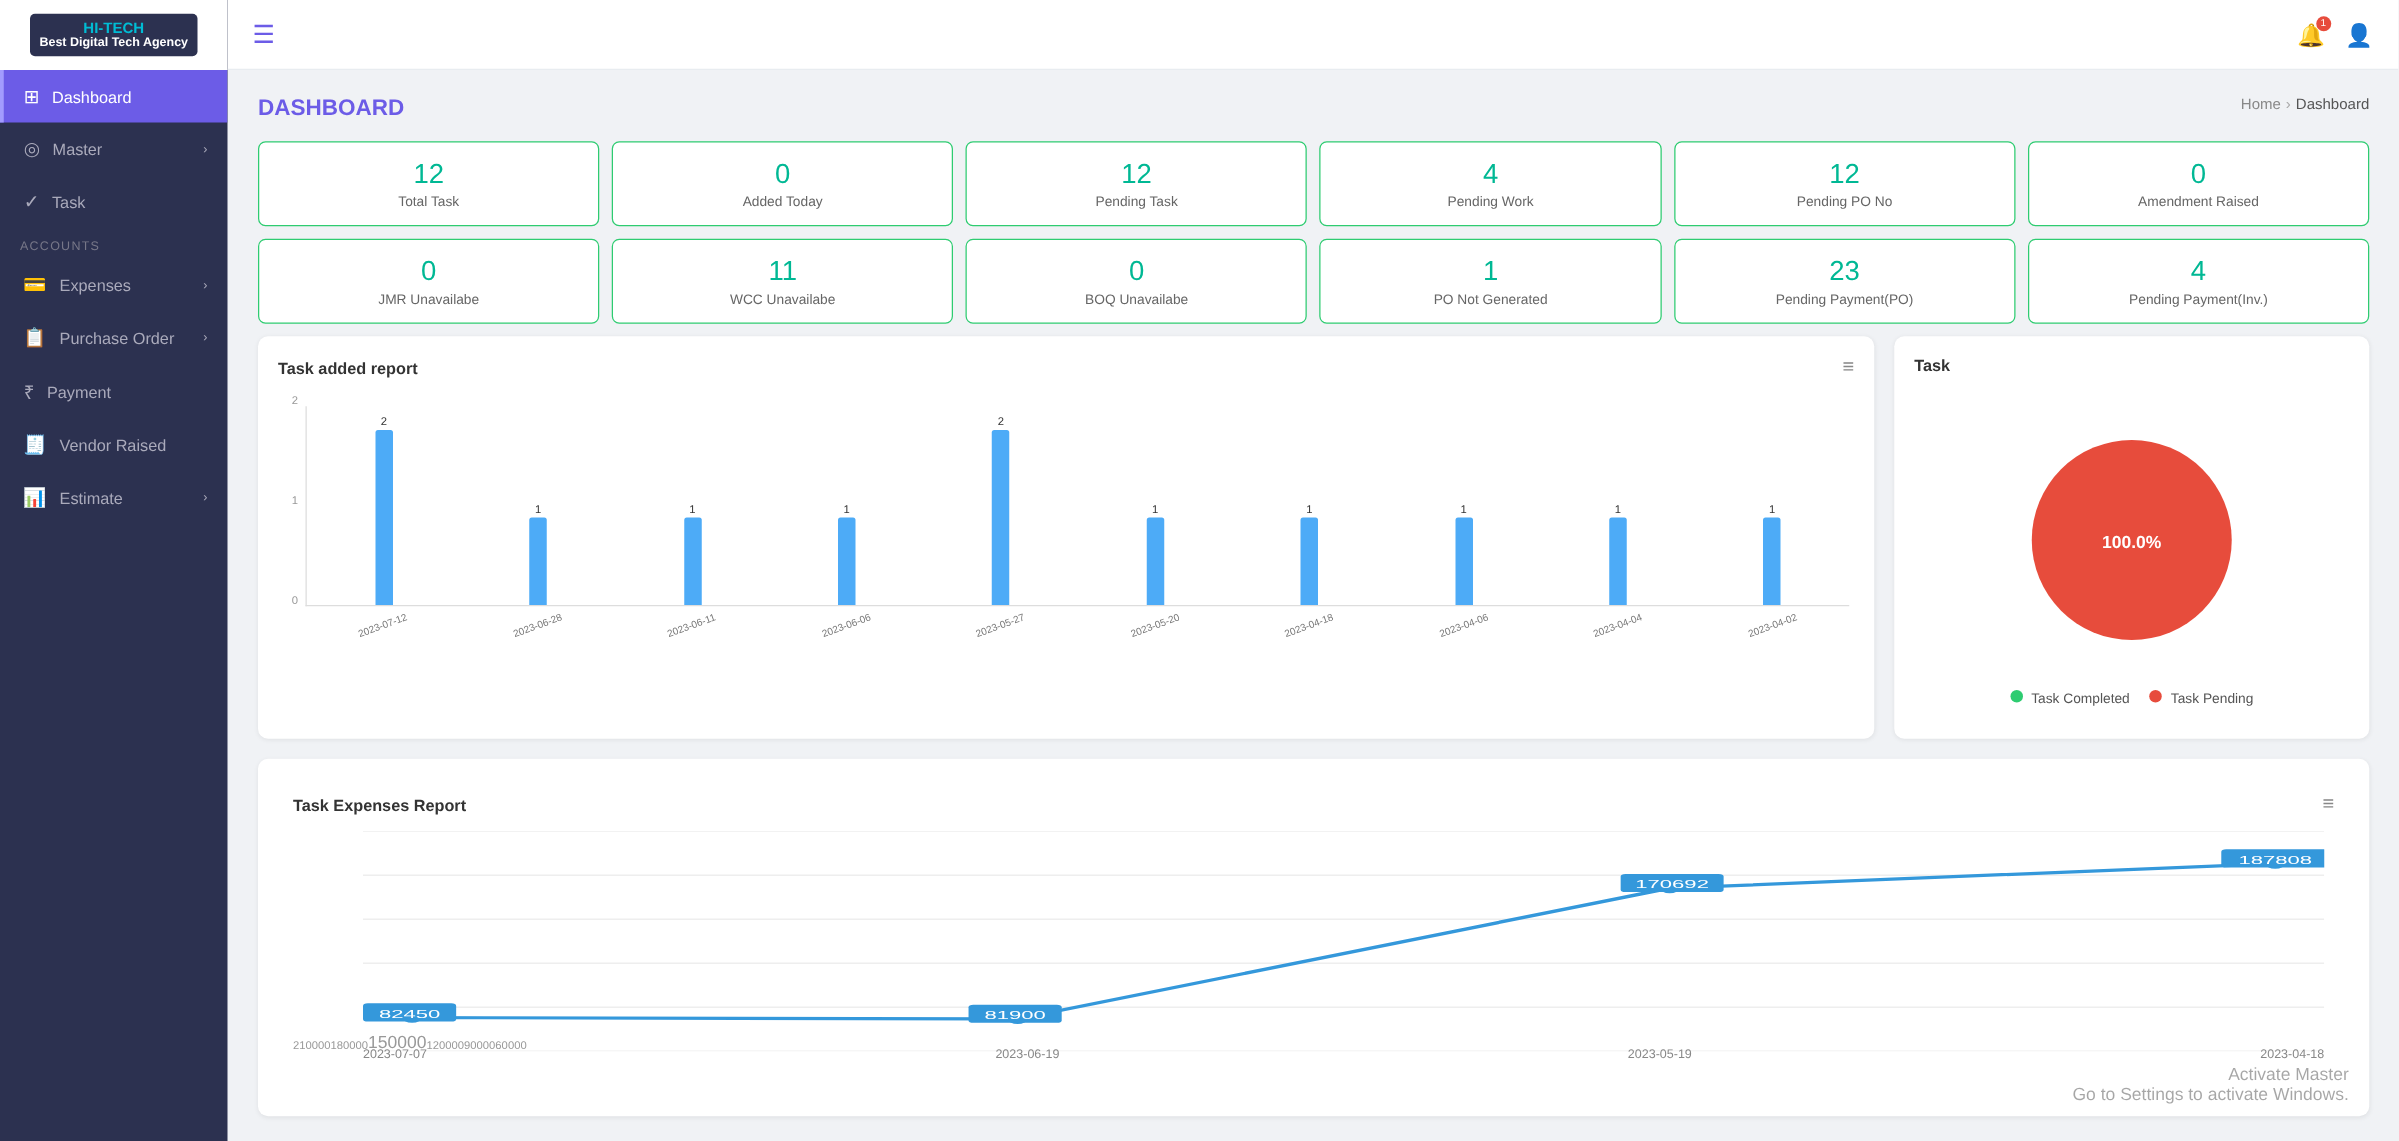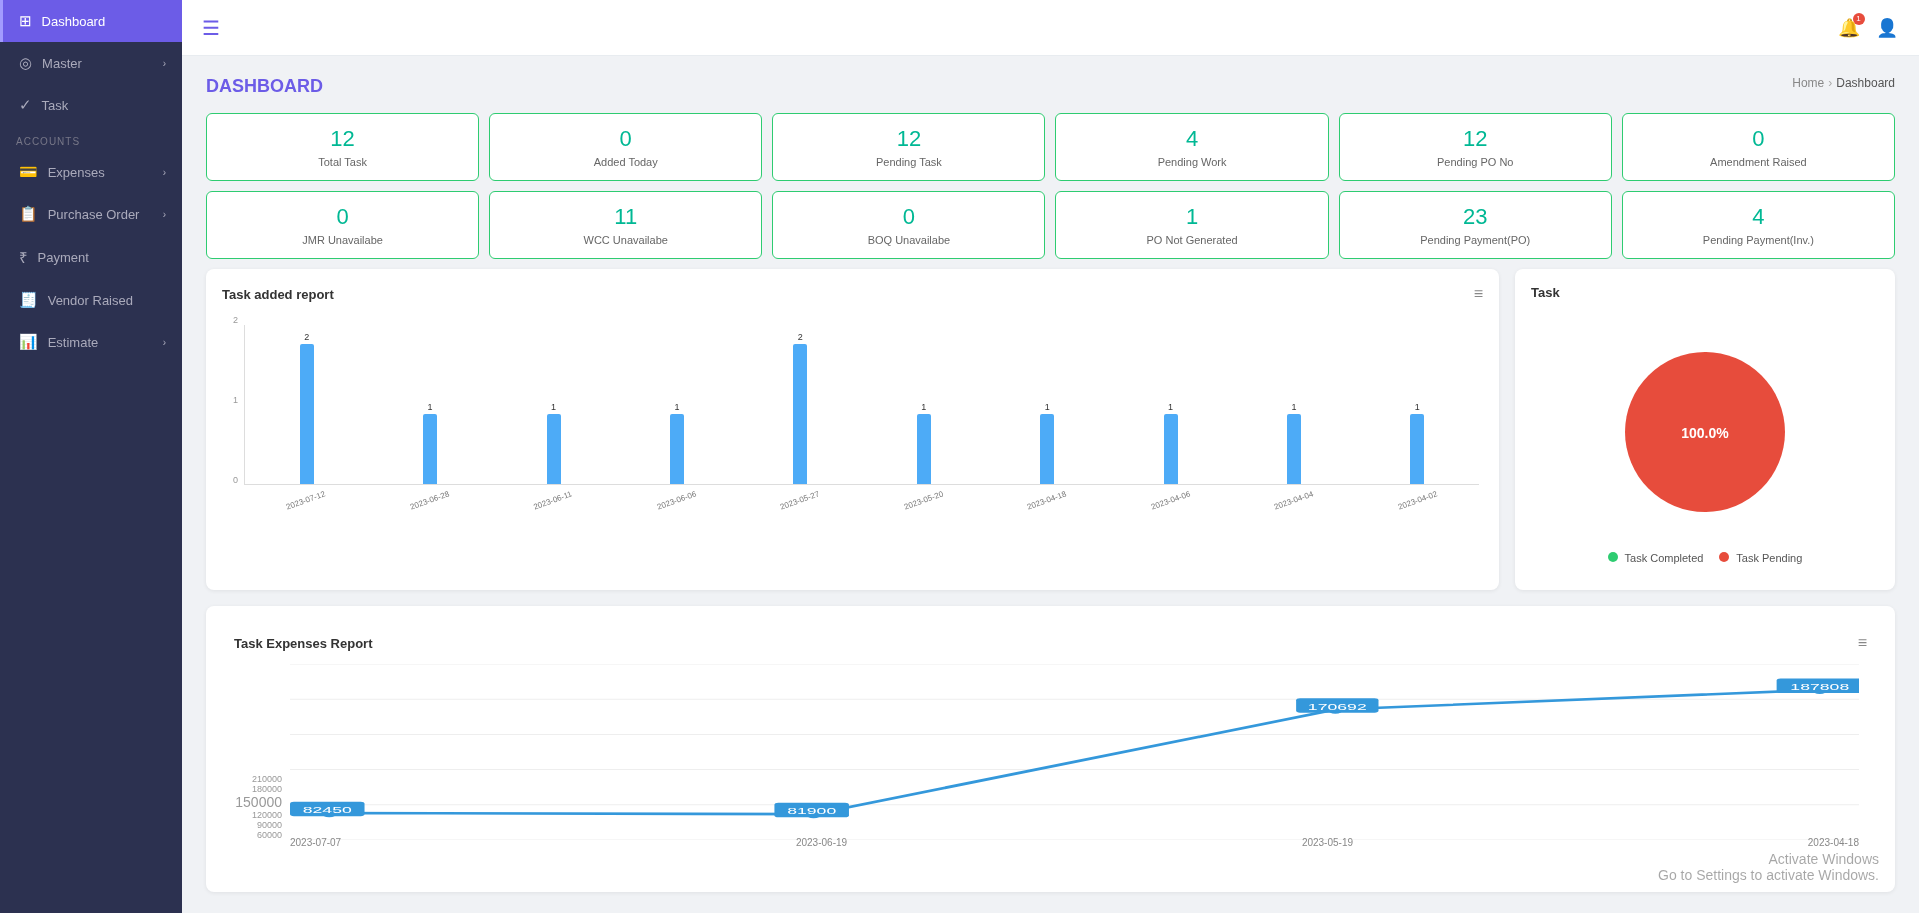--- a/index.html
+++ b/index.html
@@ -203,20 +203,26 @@
       color: rgba(0,0,0,0.35);
       font-size: 14px;
       pointer-events: none;
       text-align: right;
     }
   </style>
 </head>
 <body>
 
 <div class="sidebar">
+  <div class="sidebar-logo">
+    <div class="logo-box">
+      <span>HI-TECH</span>
+      Best Digital Tech Agency
+    </div>
+  </div>
 
   <div class="sidebar-item active">
     <span class="icon">⊞</span>
     <span>Dashboard</span>
   </div>
 
   <div class="sidebar-item">
     <span class="icon">◎</span>
     <span>Master</span>
     <span class="arrow">›</span>
@@ -435,21 +441,21 @@
       </div>
     </div>
 
     <div class="line-chart-card">
       <div class="chart-title">
         <span>Task Expenses Report</span>
         <span class="chart-menu">≡</span>
       </div>
       <div style="position:relative;height:200px;">
 
-        <div style="position:absolute;left:0;top:0;bottom:24px;width:52px;display:flex;flex-direction:column;justify-content:flex-end;align-items:flex-end;padding-right:4px;margin-top:24px;">
+        <div style="position:absolute;left:0;top:0;bottom:24px;width:52px;display:flex;flex-direction:row;justify-content:space-between;align-items:flex-end;padding-right:4px;">
           <span style="font-size:9px;color:#999;">210000</span>
           <span style="font-size:9px;color:#999;">180000</span>
           <span style="font-size:14px;color:#999;">150000</span>
           <span style="font-size:9px;color:#999;">120000</span>
           <span style="font-size:9px;color:#999;">90000</span>
           <span style="font-size:9px;color:#999;">60000</span>
         </div>
 
         <div style="position:absolute;left:56px;right:8px;top:0;bottom:24px;">
           <svg width="100%" height="100%" viewBox="0 0 800 170" preserveAspectRatio="none">
@@ -485,15 +491,15 @@
           <span style="font-size:10px;color:#888;">2023-05-19</span>
           <span style="font-size:10px;color:#888;">2023-04-18</span>
         </div>
       </div>
     </div>
 
   </div>
 </div>
 
 <div class="activate-overlay">
-  <div>Activate Windows</div>
+  <div>Activate Master</div>
   <div>Go to Settings to activate Windows.</div>
 </div>
 
 </body></html>

